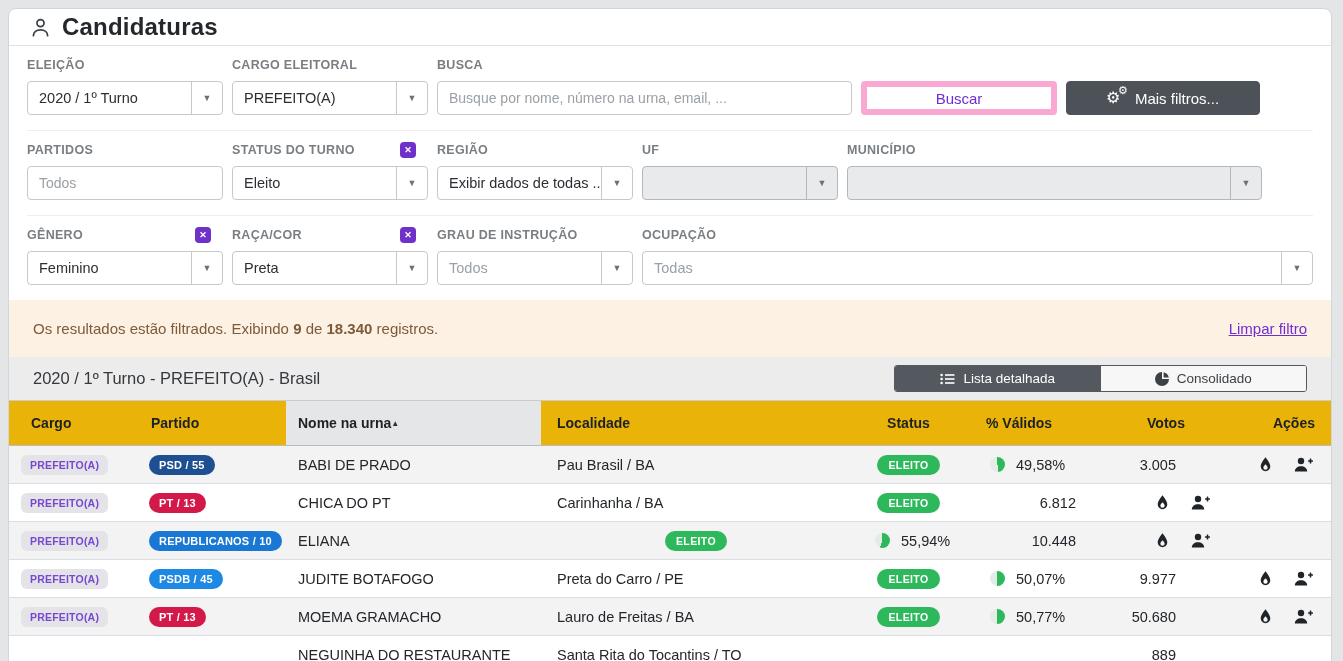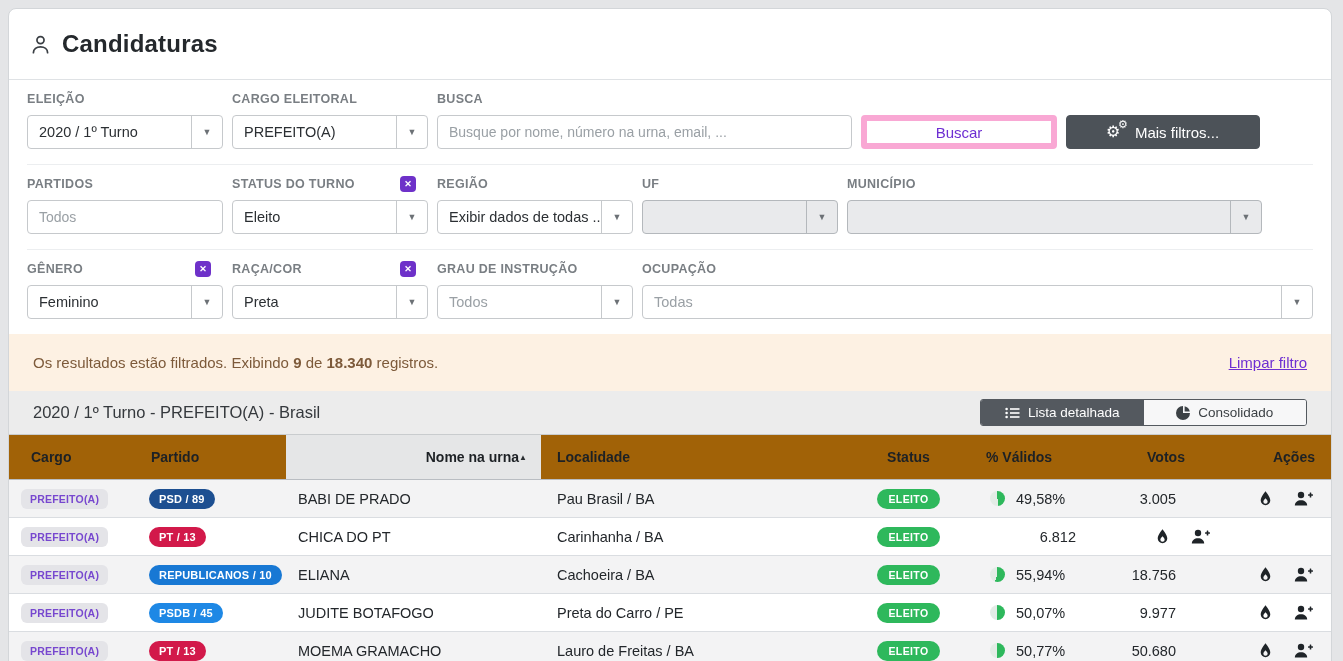--- a/index.html
+++ b/index.html
@@ -2,21 +2,21 @@
 <html><head>
 <meta charset="utf-8">
 <style>
   * { margin:0; padding:0; box-sizing:border-box; }
   html,body { width:1343px; height:661px; overflow:hidden;
     font-family:"Liberation Sans", sans-serif; background:#e4e5e7; }
   .card { position:absolute; left:8px; top:8px; width:1324px; background:#fff;
     border:1px solid #d3d6d9; border-radius:8px 8px 0 0; }
 
   
-  .card-header { display:flex; align-items:center; gap:10px; padding:21px 20px;
+  .card-header { display:flex; align-items:center; gap:10px; padding:4px 20px;
     border-bottom:1px solid #dfe2e5; }
   .card-header h1 { font-size:24px; font-weight:600; color:#24282c; letter-spacing:.2px; }
 
   
   .filters { padding:0 18px; }
   .filter-row { display:flex; gap:9px; padding:11px 0 15px; }
   .filter-row + .filter-row { border-top:1px solid #eceef0; }
   .field { display:flex; flex-direction:column; }
   .w196 { width:196px; } .w415 { width:415px; } .w194 { width:194px; } .grow { flex:1; }
   .label-row { display:flex; align-items:center; justify-content:space-between;
@@ -50,35 +50,35 @@
   .alert { height:57px; background:#fdf1e3; display:flex; align-items:center;
     padding:0 24px; font-size:15px; color:#7d5a3a; }
   .alert b { font-weight:700; }
   .alert-link { margin-left:auto; color:#6e2fd2; text-decoration:underline; cursor:pointer; }
 
   
   .section-bar { height:44px; background:#ececec; border-bottom:1px solid #c9ccce;
     display:flex; align-items:center; padding:0 24px 0 24px; }
   .section-title { font-size:16.5px; color:#35393d; font-weight:500; }
   .toggle-group { margin-left:auto; display:flex; border:1px solid #54595f; border-radius:3px;
-    overflow:hidden; height:27px; width:327px; }
+    overflow:hidden; height:27px; width:413px; }
   .toggle-btn { flex:1; display:flex; align-items:center; justify-content:center; gap:8px;
     font-size:13.5px; cursor:pointer; }
   .toggle-btn.active { background:#54595f; color:#fff; }
   .toggle-btn.inactive { background:#f7f7f8; color:#3c4145; }
 
   
   .grid-row { display:grid;
     grid-template-columns:120px 145px 255px 310px 115px 150px 100px 1fr;
     padding:0 12px; align-items:stretch; }
-  .thead { height:45px; border-bottom:1px solid #b9bdc2; background:#a16207; }
+  .thead { height:45px; border-bottom:1px solid #b9bdc2; background:#eab308; }
   .th { display:flex; align-items:center; font-size:14px; font-weight:700; color:#1d2125;
     cursor:pointer; }
   .th.c-cargo { padding-left:10px; } .th.c-partido { padding-left:10px; }
-  .th.c-nome { background:#e5e6e7; padding:0 14px 0 12px; justify-content:flex-end; }
+  .th.c-nome { background:#e5e6e7; padding:0 14px 0 12px; justify-content:flex-start; }
   .th.c-local { padding-left:16px; } .th.c-status { justify-content:center; }
   .th.c-validos { padding-left:20px; } .th.c-votos { justify-content:center; }
   .th.c-acoes { justify-content:flex-end; padding-right:4px; }
   .sort-arrow { font-size:8px; color:#2a2e32; }
   .trow { height:38px; border-bottom:1px solid #dadde1; background:#fff; }
   .trow.striped { background:#f3f3f4; }
   .td { display:flex; align-items:center; font-size:14.5px; color:#23272b; overflow:hidden; }
   .td.c-partido { padding-left:8px; } .td.c-nome { padding-left:12px; }
   .td.c-local { padding-left:16px; } .td.c-status { justify-content:center; }
   .td.c-validos { padding-left:24px; gap:11px; }
@@ -306,21 +306,21 @@
     <div class="th c-votos">Votos</div>
     <div class="th c-acoes">Ações</div>
   </div>
 
   <div>
       <div class="grid-row trow striped">
       <div class="td c-cargo">
           <span class="badge-cargo">PREFEITO(A)</span>
         </div>
       <div class="td c-partido">
-          <span class="badge-party" style="background: rgb(29, 79, 145);">PSD / 89</span>
+          <span class="badge-party" style="background: rgb(29, 79, 145);">PSD / 55</span>
         </div>
       <div class="td c-nome">BABI DE PRADO</div>
       <div class="td c-local">Pau Brasil / BA</div>
       <div class="td c-status">
           <span class="badge-status" style="background: rgb(46, 184, 92);">ELEITO</span>
         </div>
       <div class="td c-validos">
         <span class="pie" style="background: conic-gradient(rgb(46, 184, 92) 0deg, rgb(46, 184, 92) 49.58%, rgb(227, 236, 230) 49.58%, rgb(227, 236, 230) 100%);"></span>
         <span>49,58%</span>
       </div>
@@ -373,29 +373,28 @@
       </div>
     </div>
       <div class="grid-row trow striped">
       <div class="td c-cargo">
           <span class="badge-cargo">PREFEITO(A)</span>
         </div>
       <div class="td c-partido">
           <span class="badge-party" style="background: rgb(24, 120, 212);">REPUBLICANOS / 10</span>
         </div>
       <div class="td c-nome">ELIANA</div>
-      <div class="td c-local">Cachoeira / BA</div>
       <div class="td c-status">
           <span class="badge-status" style="background: rgb(46, 184, 92);">ELEITO</span>
         </div>
       <div class="td c-validos">
         <span class="pie" style="background: conic-gradient(rgb(46, 184, 92) 0deg, rgb(46, 184, 92) 55.94%, rgb(227, 236, 230) 55.94%, rgb(227, 236, 230) 100%);"></span>
         <span>55,94%</span>
       </div>
-      <div class="td c-votos">18.756</div>
+      <div class="td c-votos">10.448</div>
       <div class="td c-acoes">
         <span class="action-icon">
           <svg width="15" height="17" viewBox="0 0 16 17">
             <path d="M8 0.8 C8 0.8 2.9 6.6 2.9 10.6 a5.1 5.1 0 0 0 10.2 0 C13.1 6.6 8 0.8 8 0.8 Z
                      M8 14.2 a2.3 2.3 0 0 1 -2.3 -2.3 c0-1.2 1-2.5 2.3-3.8 1.3 1.3 2.3 2.6 2.3 3.8 a2.3 2.3 0 0 1 -2.3 2.3 Z" fill="#1f2428" fill-rule="evenodd"></path>
           </svg>
         </span>
         <span class="action-icon">
           <svg width="19" height="15" viewBox="0 0 19 15">
             <circle cx="7" cy="4" r="3.2" fill="#1f2428"></circle>

